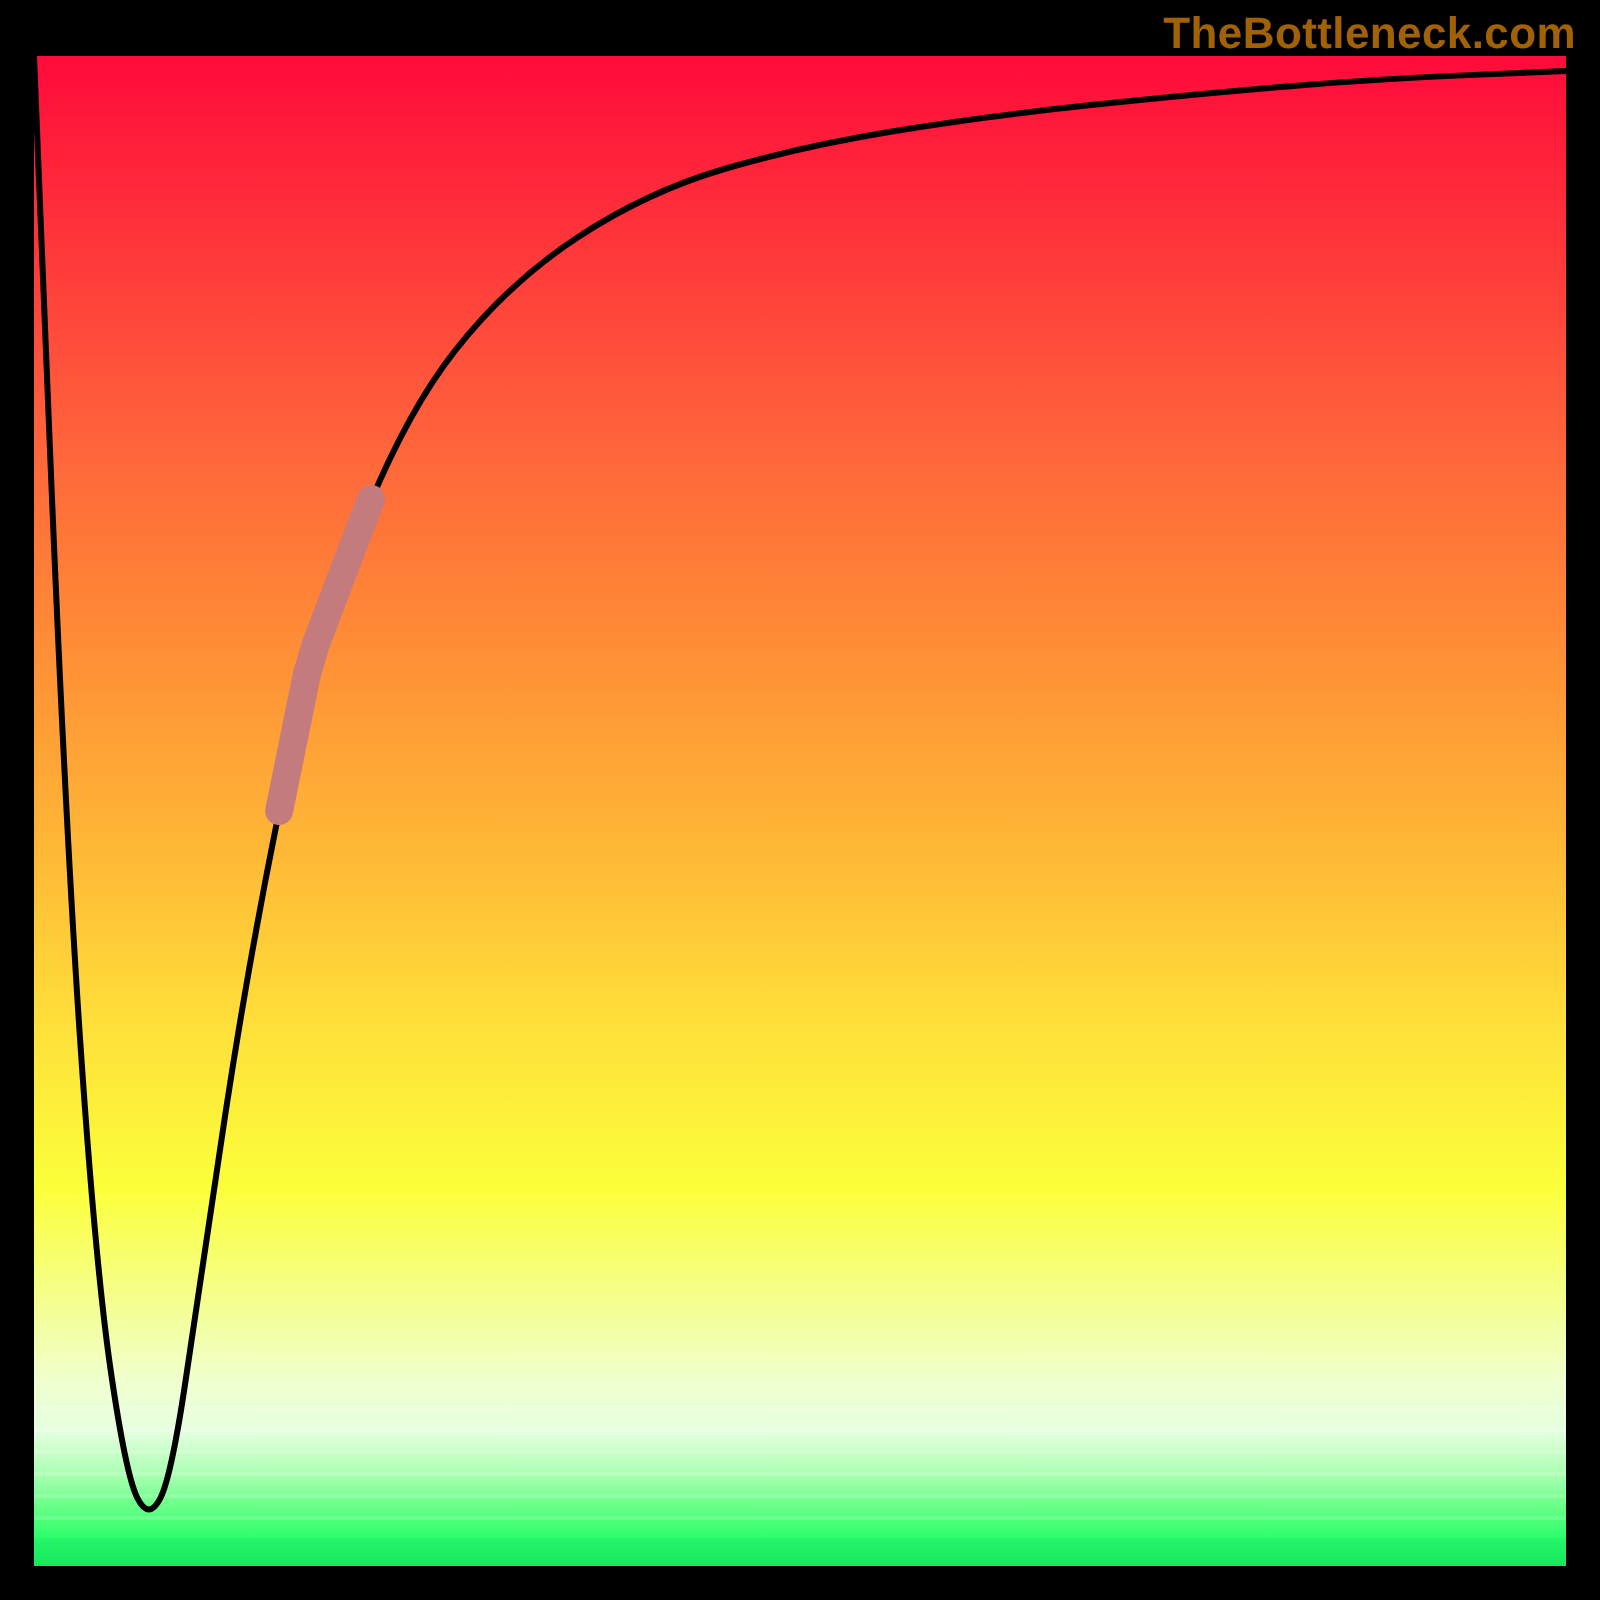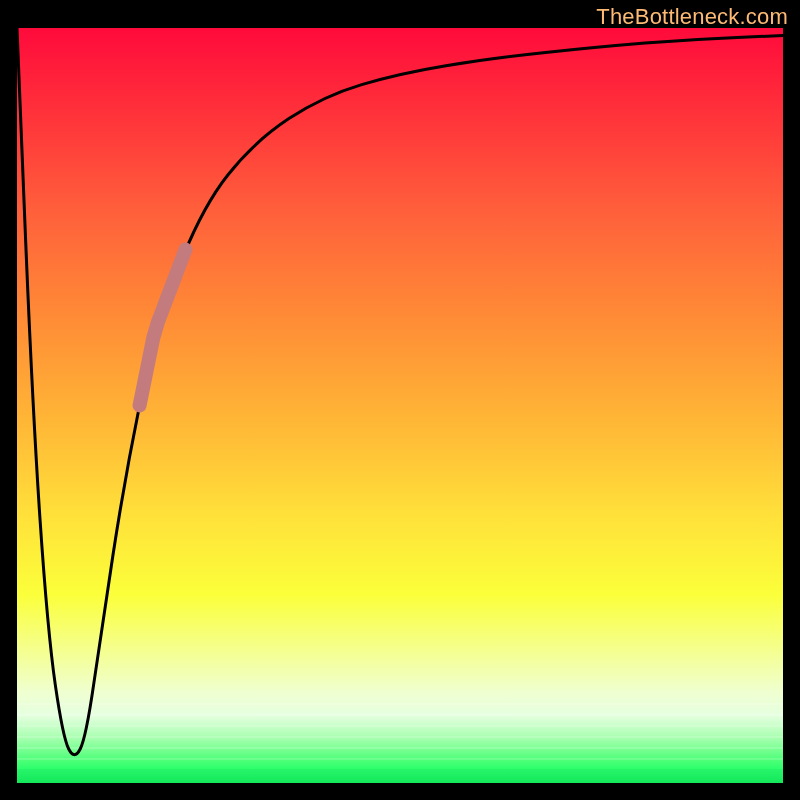--- a/index.html
+++ b/index.html
@@ -14,23 +14,23 @@
   .frame {
     position: relative;
     width: 800px;
     height: 800px;
     background: #000;
   }
   .watermark {
     position: absolute;
     top: 4px;
     right: 12px;
-    color: #fdba74;
+    color: #a16207;
     font-size: 22px;
-    font-weight: 400;
+    font-weight: 700;
     letter-spacing: 0.2px;
     user-select: none;
   }
   .plot-area {
     position: absolute;
     left: 17px;
     top: 28px;
     width: 766px;
     height: 755px;
     overflow: hidden;

